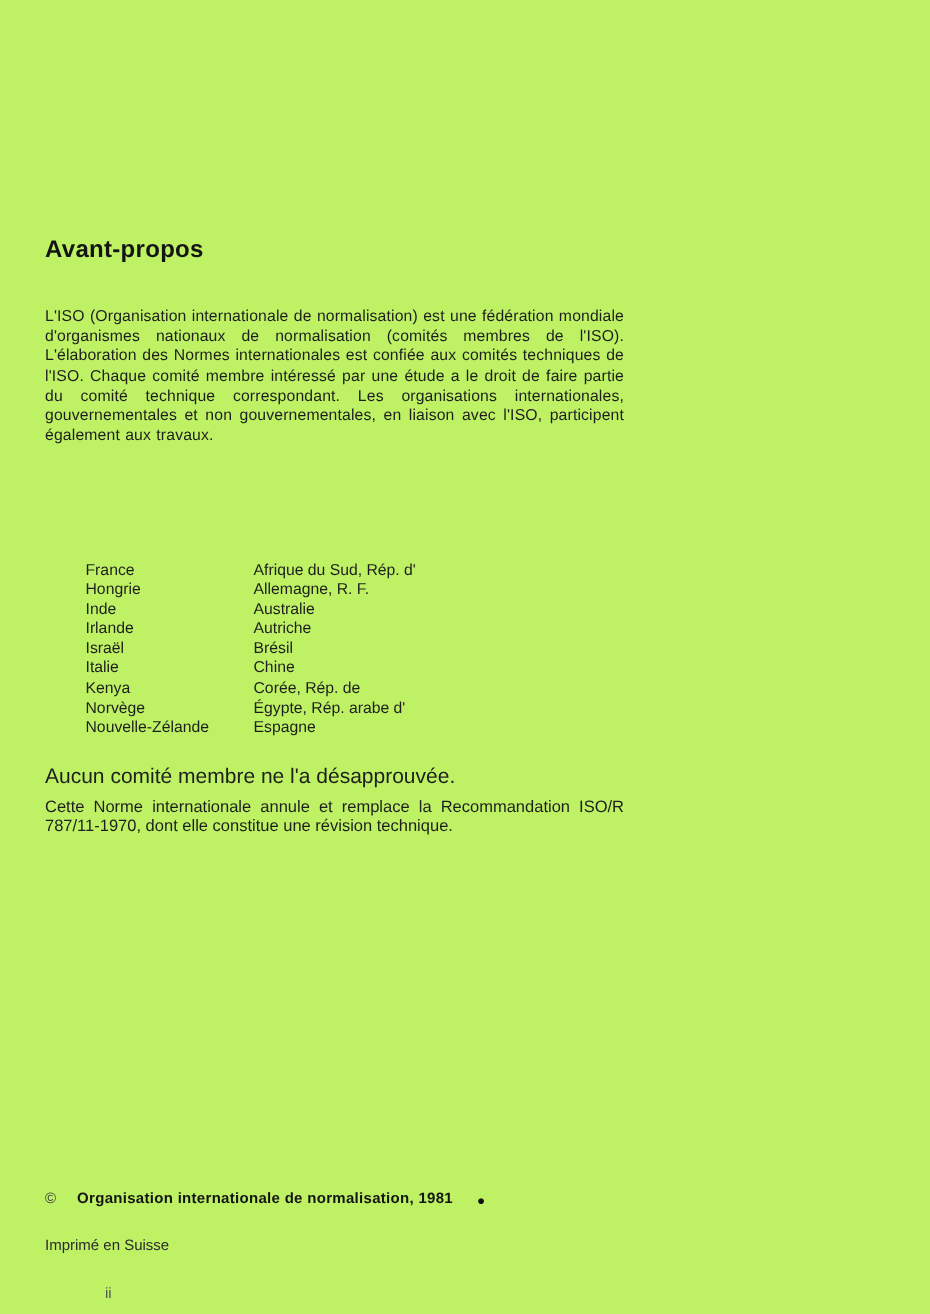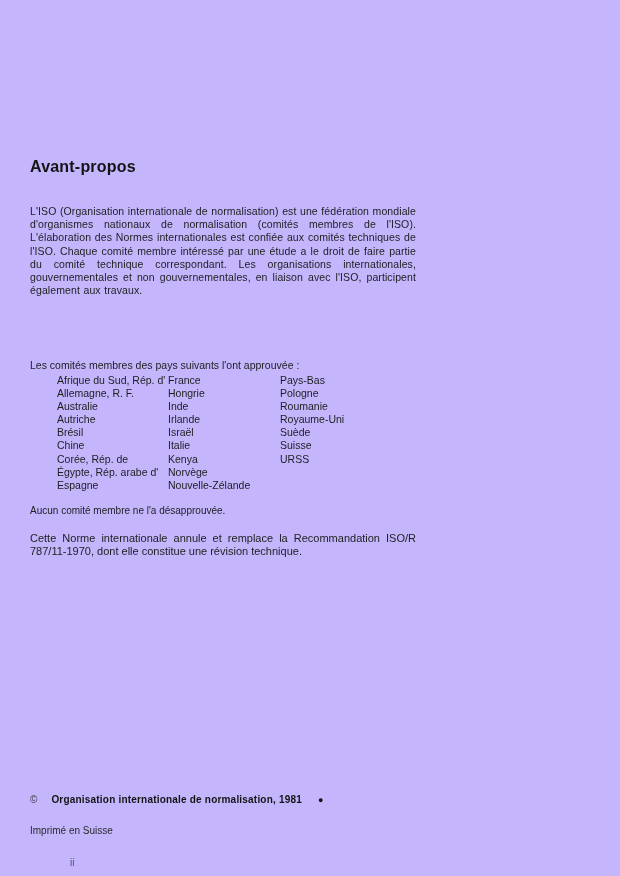--- a/index.html
+++ b/index.html
@@ -4,21 +4,21 @@
 <style>
   html, body {
     margin: 0;
     padding: 0;
     background: #ffffff;
   }
   .page {
     position: relative;
     width: 620px;
     height: 876px;
-    background: #c4b5fd;
+    background: #bef264;
     font-family: "Liberation Sans", "DejaVu Sans", sans-serif;
     color: #1c1c1c;
     overflow: hidden;
   }
   .doc-title {
     position: absolute;
     left: 30px;
     top: 147px;
     font-size: 16px;
     font-weight: bold;
@@ -58,21 +58,21 @@
     line-height: 13.1px;
     color: #1e1e1e;
   }
   .col1 { width: 111px; }
   .col2 { width: 112px; }
   .col3 { width: 110px; }
   .note1 {
     position: absolute;
     left: 30px;
     top: 495px;
-    font-size: 10px;
+    font-size: 14px;
     color: #1e1e1e;
   }
   .note2 {
     position: absolute;
     left: 30px;
     top: 521px;
     width: 386px;
     font-size: 11px;
     line-height: 13.2px;
     text-align: justify;
@@ -126,53 +126,43 @@
 <body>
 
 <div class="page">
 
   <h1 class="doc-title">Avant-propos</h1>
 
   <p class="body-par par1">L'ISO (Organisation internationale de normalisation) est une fédération mondiale d'organismes nationaux de normalisation (comités membres de l'ISO). L'élaboration des Normes internationales est confiée aux comités techniques de l'ISO. Chaque comité membre intéressé par une étude a le droit de faire partie du comité technique correspondant. Les organisations internationales, gouvernementales et non gouvernementales, en liaison avec l'ISO, participent également aux travaux.</p>
 
 
 
-  <p class="approval-intro">Les comités membres des pays suivants l'ont approuvée :</p>
 
   <div class="countries">
-    <div class="country-col col1">
-        <div>Afrique du Sud, Rép. d'</div>
-        <div>Allemagne, R. F.</div>
-        <div>Australie</div>
-        <div>Autriche</div>
-        <div>Brésil</div>
-        <div>Chine</div>
-        <div>Corée, Rép. de</div>
-        <div>Égypte, Rép. arabe d'</div>
-        <div>Espagne</div>
-      </div>
     <div class="country-col col2">
         <div>France</div>
         <div>Hongrie</div>
         <div>Inde</div>
         <div>Irlande</div>
         <div>Israël</div>
         <div>Italie</div>
         <div>Kenya</div>
         <div>Norvège</div>
         <div>Nouvelle-Zélande</div>
       </div>
-    <div class="country-col col3">
-        <div>Pays-Bas</div>
-        <div>Pologne</div>
-        <div>Roumanie</div>
-        <div>Royaume-Uni</div>
-        <div>Suède</div>
-        <div>Suisse</div>
-        <div>URSS</div>
+    <div class="country-col col1">
+        <div>Afrique du Sud, Rép. d'</div>
+        <div>Allemagne, R. F.</div>
+        <div>Australie</div>
+        <div>Autriche</div>
+        <div>Brésil</div>
+        <div>Chine</div>
+        <div>Corée, Rép. de</div>
+        <div>Égypte, Rép. arabe d'</div>
+        <div>Espagne</div>
       </div>
   </div>
 
   <p class="note1">Aucun comité membre ne l'a désapprouvée.</p>
 
   <p class="note2">Cette Norme internationale annule et remplace la Recommandation ISO/R 787/11-1970, dont elle constitue une révision technique.</p>
 
   <div class="copyright-line">
     <span class="copyright-symbol">©</span>
     <span class="copyright-text">Organisation internationale de normalisation, 1981</span>

